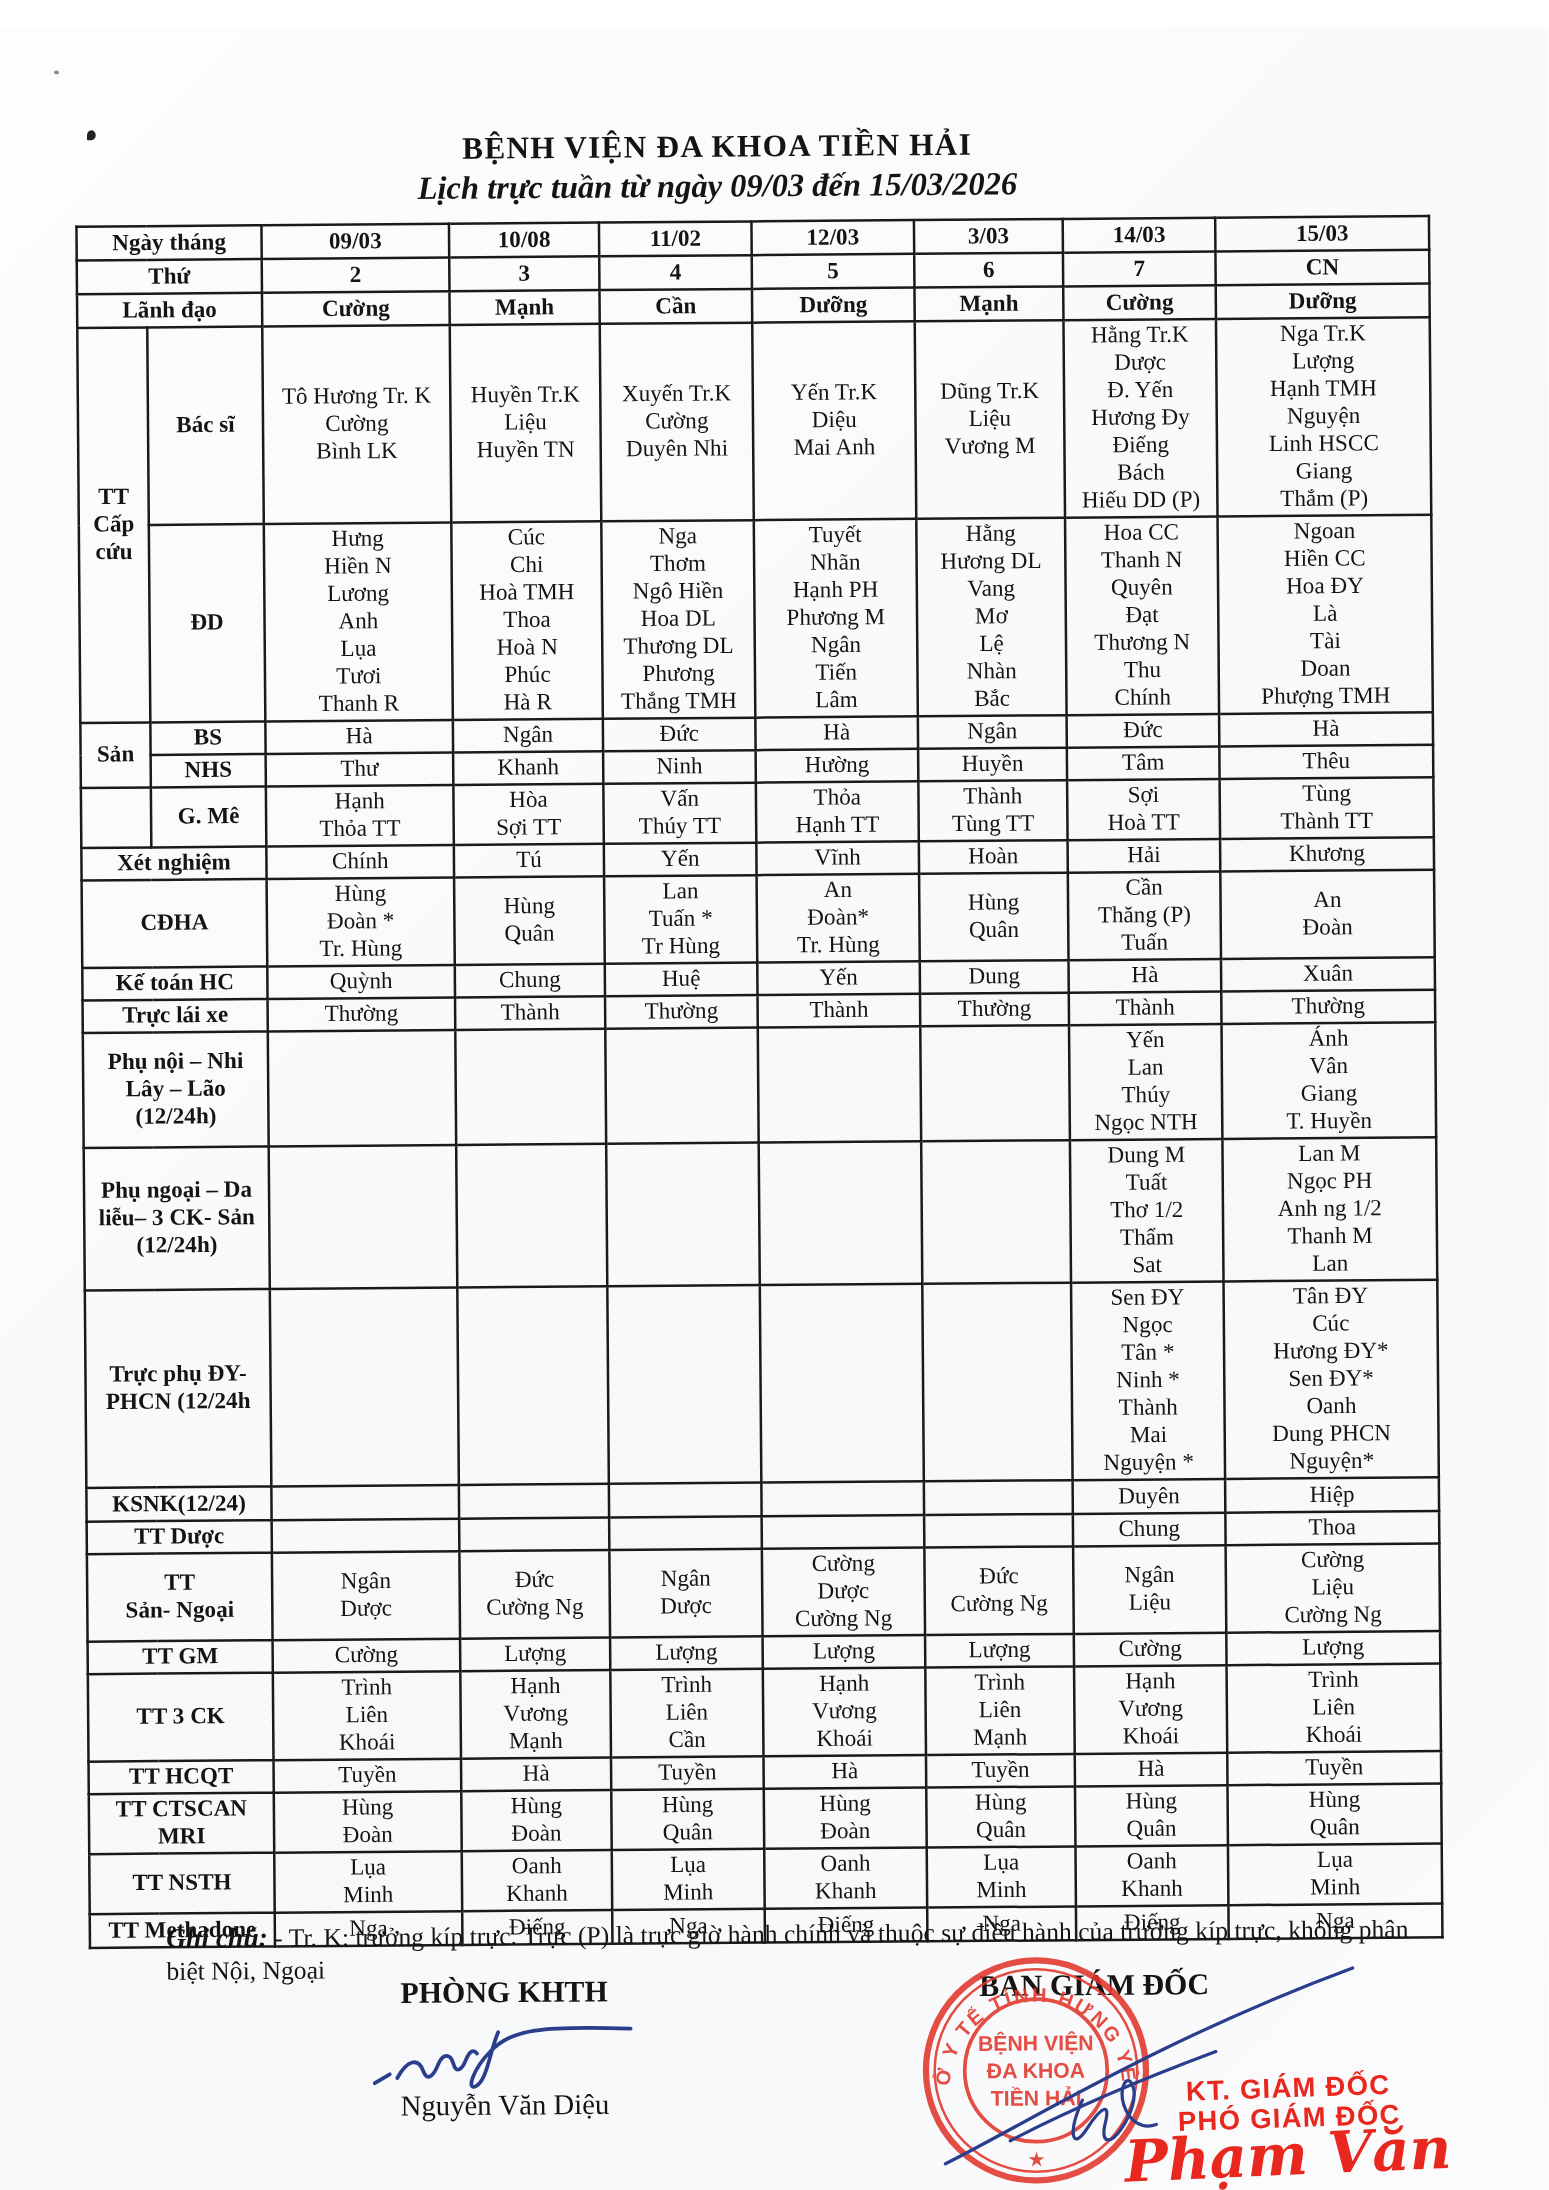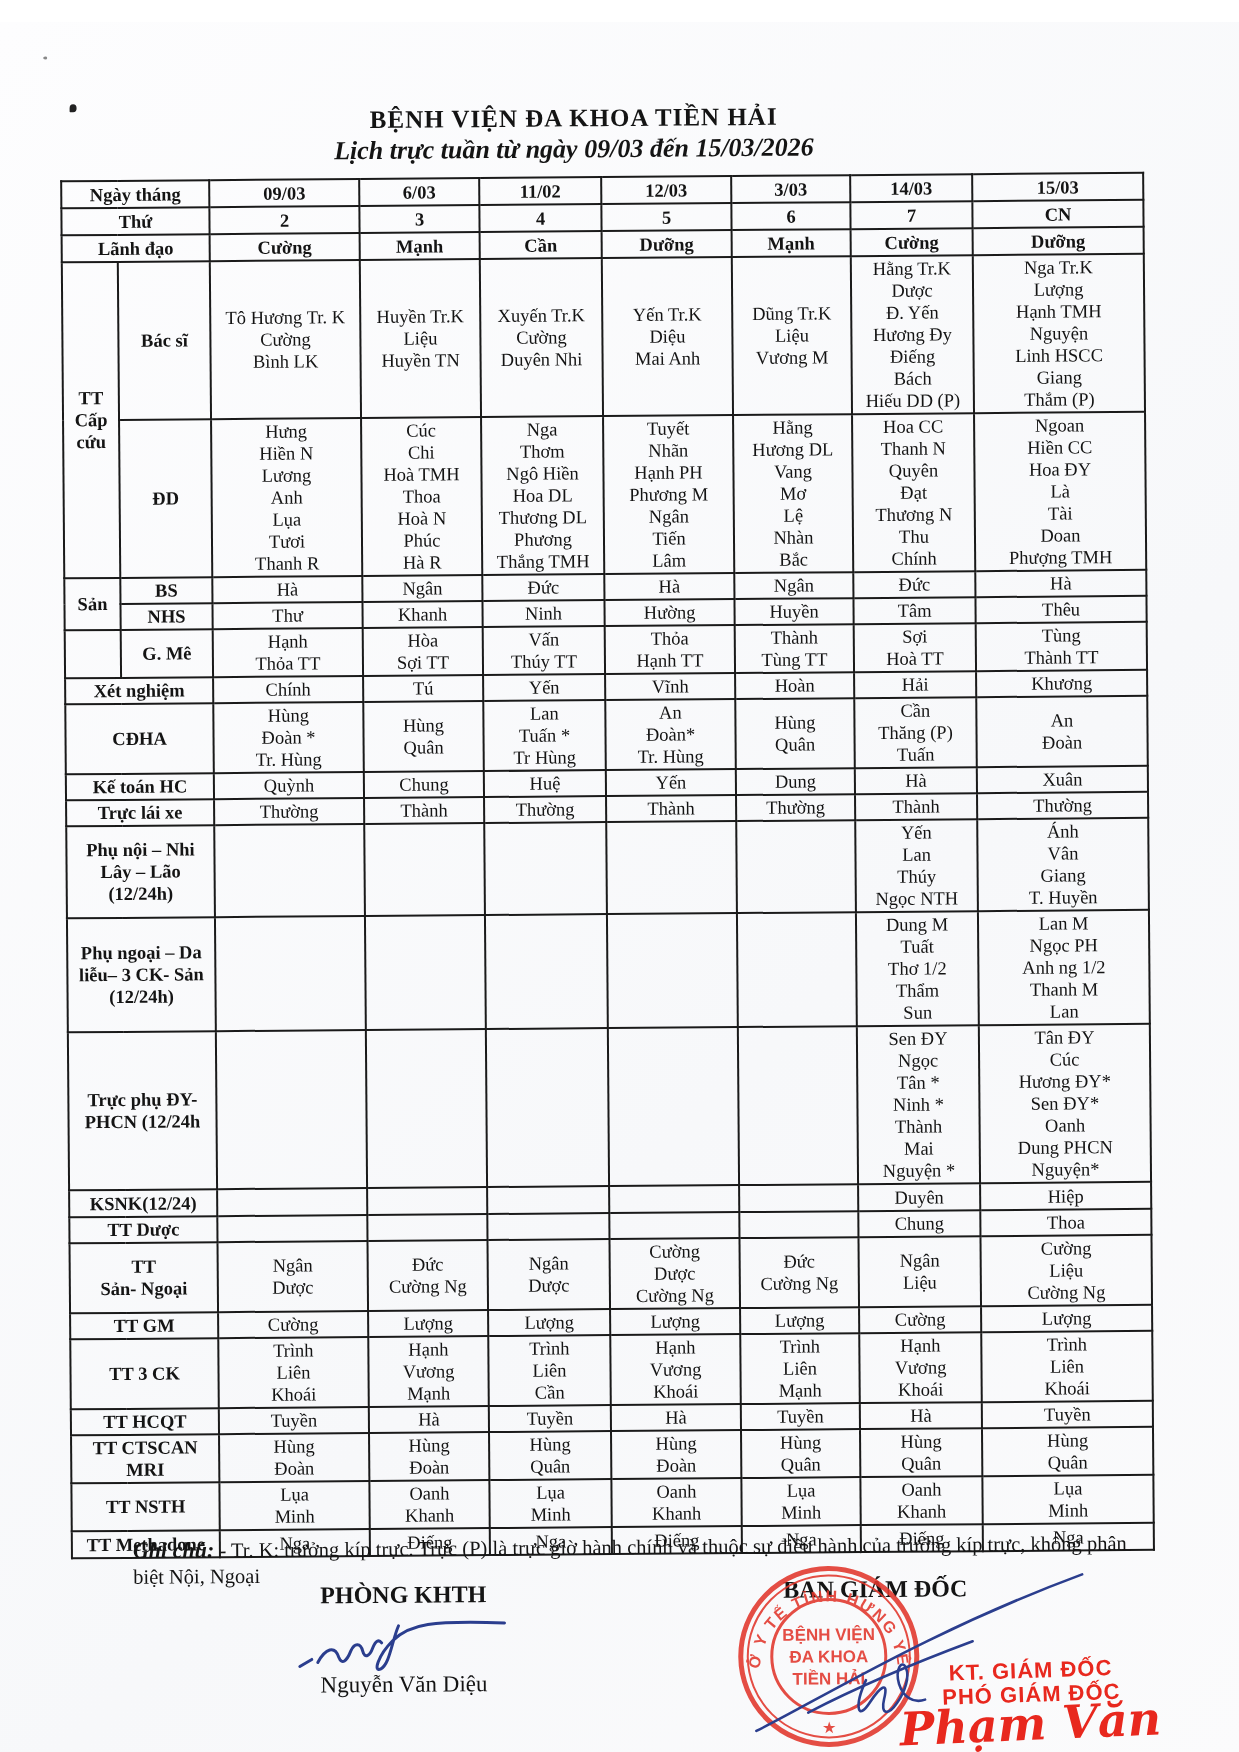--- a/index.html
+++ b/index.html
@@ -47,21 +47,21 @@
           <col style="width:122px">
           <col style="width:130px">
           <col style="width:119px">
           <col style="width:122px">
           <col style="width:171px">
    </colgroup>
    <tbody>
           <tr class="rh">
      <td colspan="2" class="b">Ngày tháng</td>
      <td class="b">09/03</td>
-     <td class="b">6/03</td>
+     <td class="b">10/08</td>
      <td class="b">11/02</td>
      <td class="b">12/03</td>
      <td class="b">3/03</td>
      <td class="b">14/03</td>
      <td class="b">15/03</td>
    </tr>
    <tr class="rh">
      <td colspan="2" class="b">Thứ</td>
      <td class="b">2</td>
      <td class="b">3</td>
@@ -280,21 +280,21 @@
 (12/24h)</td>
      <td></td>
      <td></td>
      <td></td>
      <td></td>
      <td></td>
      <td>Dung M
 Tuất
 Thơ 1/2
 Thẩm
-Sun</td>
+Sat</td>
      <td>Lan M
 Ngọc PH
 Anh ng 1/2
 Thanh M
 Lan</td>
    </tr>
    <tr class="r7">
      <td colspan="2" class="b">Trực phụ ĐY-
 PHCN (12/24h</td>
      <td></td>

